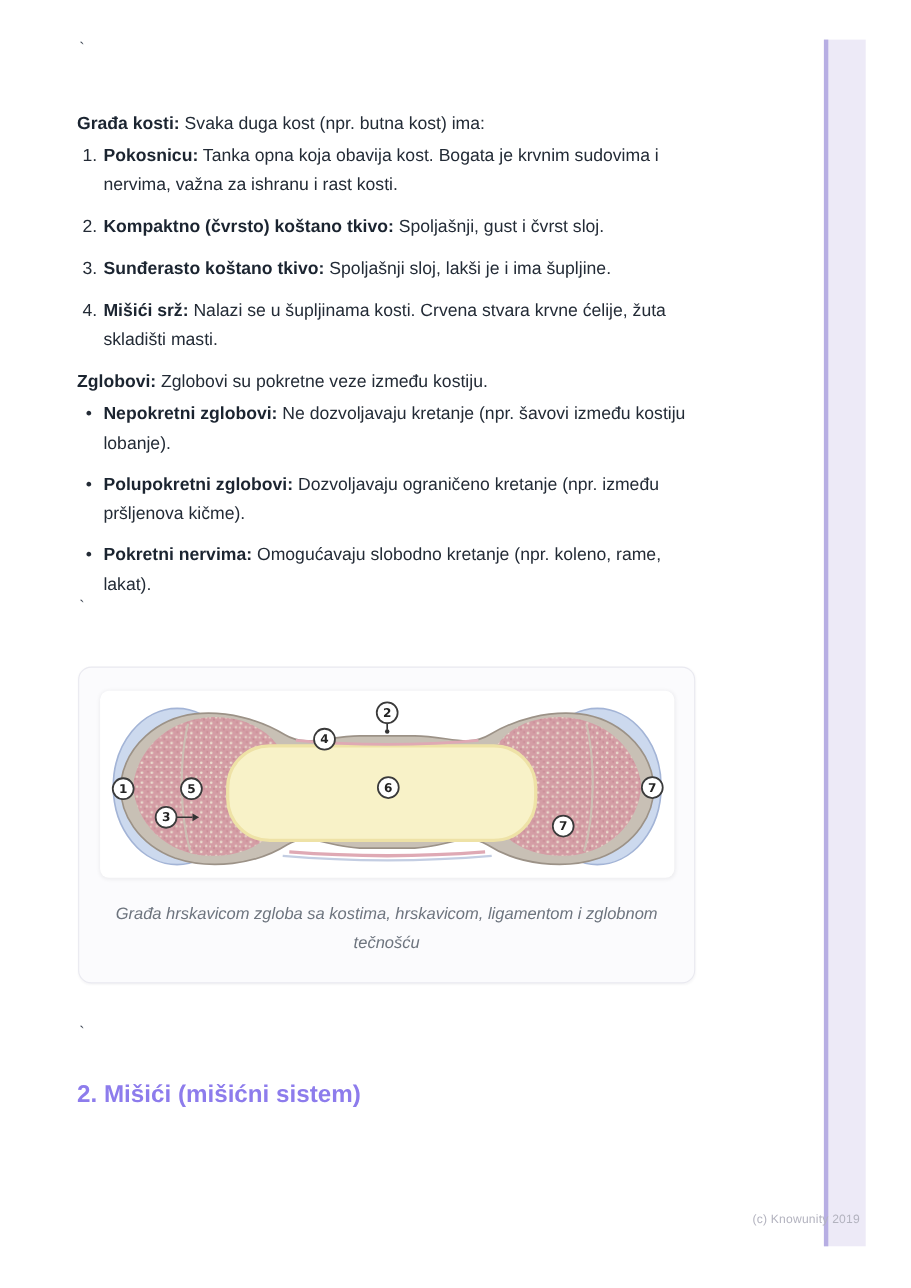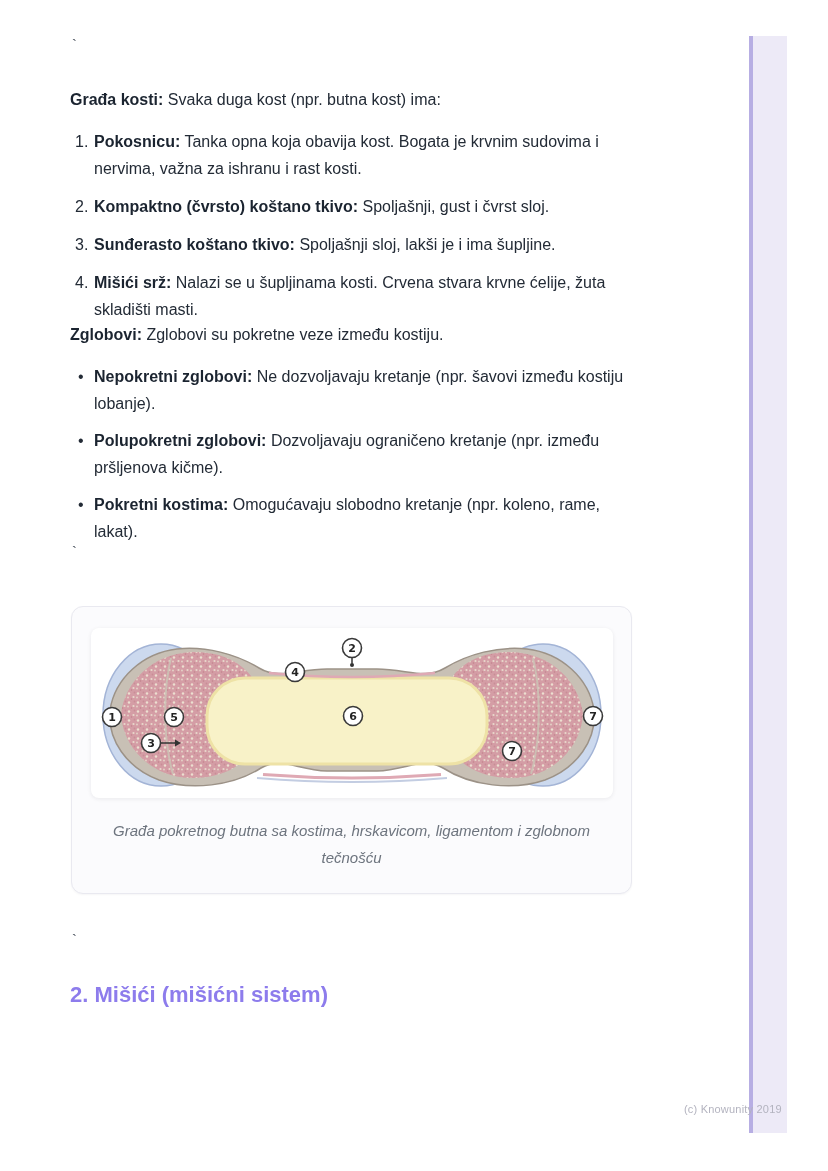--- a/index.html
+++ b/index.html
@@ -12,21 +12,21 @@
   .page{position:absolute;inset:0;background:#ffffff;}
   .side-strip{
     position:absolute;left:749px;top:36px;width:38px;height:1097px;
     background:var(--strip-fill,#edeaf7);
     border-left:4px solid var(--strip-edge,#b7aee3);
     box-sizing:border-box;z-index:1;
   }
   .content{position:absolute;left:70px;top:0;width:562px;height:1171px;z-index:2;}
   .tick{position:absolute;left:2px;font-size:15px;line-height:18px;color:#434b57;}
   .tick1{top:36px}.tick2{top:543px}.tick3{top:931px}
-  .p{position:absolute;left:0;width:562px;font-size:16px;line-height:27px;}
+  .p{position:absolute;left:0;width:562px;font-size:16px;line-height:27px;margin-top:13px;}
   .p1{top:86px}.p2{top:321px}
   strong{font-weight:700;color:#1b2430;}
   .olist{position:absolute;left:0;top:128px;width:562px;}
   .oli{display:flex;margin-bottom:11px;font-size:16px;line-height:27px;}
   .oli .num{flex:none;width:24px;padding-left:5px;box-sizing:border-box;}
   .oli .body{width:531px;}
   .ulist{position:absolute;left:0;top:363px;width:562px;}
   .uli{display:flex;margin-bottom:10px;font-size:16px;line-height:27px;}
   .uli .dot{flex:none;width:24px;padding-left:8px;box-sizing:border-box;}
   .uli .body{width:531px;}
@@ -96,21 +96,21 @@
       <div class="uli">
         <span class="dot">•</span>
         <div class="body"><strong>Nepokretni zglobovi:</strong> <span>Ne dozvoljavaju kretanje (npr. šavovi između kostiju lobanje).</span></div>
       </div>
       <div class="uli">
         <span class="dot">•</span>
         <div class="body"><strong>Polupokretni zglobovi:</strong> <span>Dozvoljavaju ograničeno kretanje (npr. između pršljenova kičme).</span></div>
       </div>
       <div class="uli">
         <span class="dot">•</span>
-        <div class="body"><strong>Pokretni kostima:</strong> <span>Omogućavaju slobodno kretanje (npr. koleno, rame, lakat).</span></div>
+        <div class="body"><strong>Pokretni nervima:</strong> <span>Omogućavaju slobodno kretanje (npr. koleno, rame, lakat).</span></div>
       </div>
     </div>
 
     <span class="tick tick2">`</span>
 
     <div class="figure-card">
       <div class="img-panel">
         <svg width="522" height="170" viewBox="0 0 522 170">
           <defs>
             <pattern id="spongy" width="9" height="9" patternUnits="userSpaceOnUse">
@@ -165,21 +165,21 @@
           <g class="lbl" transform="translate(502,88)">
             <circle class="ring" r="9.5"></circle>
               <text y="3.8">7</text>
           </g>
           <g class="lbl" transform="translate(421,123)">
             <circle class="ring" r="9.5"></circle>
               <text y="3.8">7</text>
           </g>
         </svg>
       </div>
-      <div class="caption">Građa pokretnog butna sa kostima, hrskavicom, ligamentom i zglobnom tečnošću</div>
+      <div class="caption">Građa hrskavicom zgloba sa kostima, hrskavicom, ligamentom i zglobnom tečnošću</div>
     </div>
 
     <span class="tick tick3">`</span>
 
     <div class="h2">2. Mišići (mišićni sistem)</div>
 
 
   </div>
 
   <div class="copyright">(c) Knowunity 2019</div>

